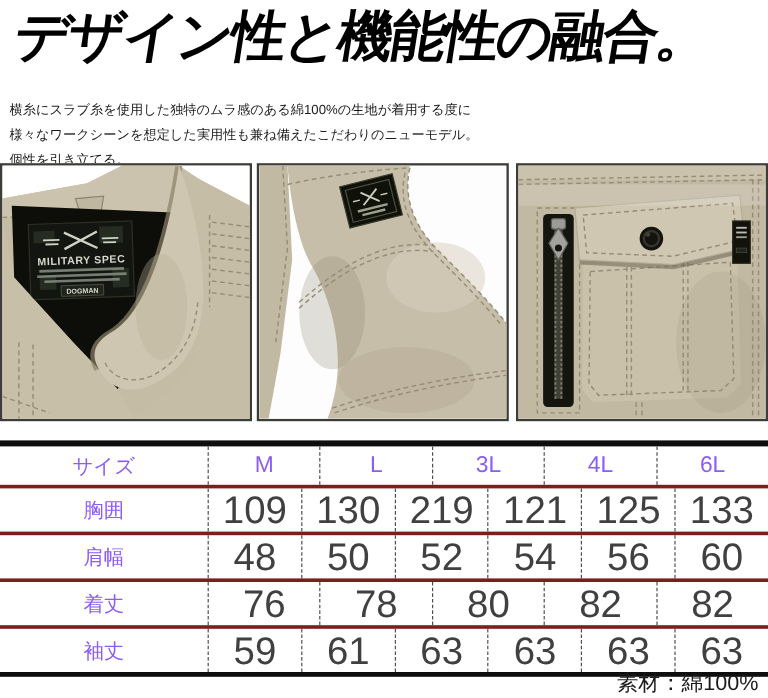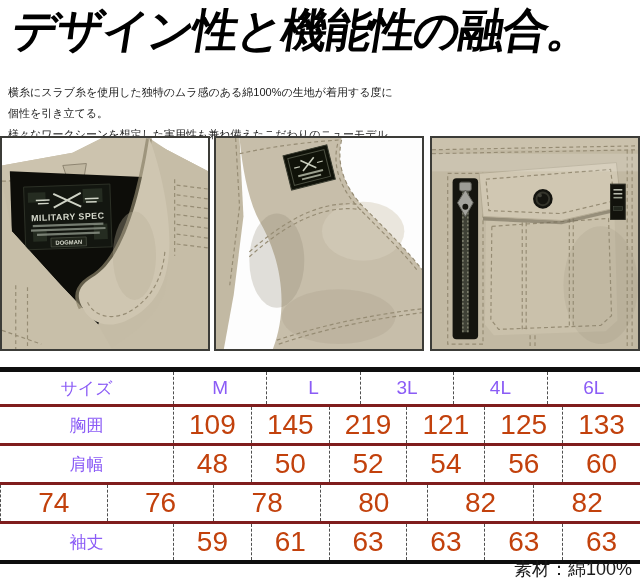--- a/index.html
+++ b/index.html
@@ -25,37 +25,37 @@
   .size-table{position:absolute;top:367px;left:0;width:640px;}
   .bar{height:5px;background:#0e0e0e;}
   .bar.bottom{height:4px;}
   .trow{display:flex;align-items:stretch;height:32px;}
   .trow.data{height:36px;}
   .trow + .trow{border-top:3px solid #7f1d1d;}
   .cell{display:flex;align-items:center;justify-content:center;color:#8b5cf6;}
   .cell.label{width:173px;flex:none;font-size:17px;}
   .cell.val{flex:1;border-left:1px dashed #4f4f4f;min-width:0;}
   .trow.head .cell.val{font-size:19px;}
-  .trow.data .cell.val{font-size:28px;color:#c2410c;}
+  .trow.data .cell.val{font-size:32px;color:#404040;}
 
   .material{position:absolute;top:557px;right:8px;font-size:18px;color:#1b1b1b;}
 
   .stitch{fill:none;stroke:#968c74;stroke-width:1.2;stroke-dasharray:4 3;}
 </style>
 </head>
 <body>
 
 <div class="page">
 
   <h1 class="title">デザイン性と機能性の融合。</h1>
 
   <div class="desc">
     <p>横糸にスラブ糸を使用した独特のムラ感のある綿100%の生地が着用する度に</p>
+    <p>様々なワークシーンを想定した実用性も兼ね備えたこだわりのニューモデル。</p>
     <p>個性を引き立てる。</p>
-    <p>様々なワークシーンを想定した実用性も兼ね備えたこだわりのニューモデル。</p>
   </div>
 
   <div class="photos">
 
     <div class="photo p1">
       <svg viewBox="0 0 210 215" preserveAspectRatio="none">
         <rect width="210" height="215" fill="#c5bca6"></rect>
         <path d="M0,0 L102,0 L72,15 L0,28 Z" fill="#ffffff"></path>
         <path d="M146,0 L210,0 L210,34 L168,12 Z" fill="#ffffff"></path>
         <path d="M0,28 L72,15 L102,0 L146,0 L168,12 L210,34 L210,48 L150,40 L60,42 L0,44 Z" fill="#ccc3ae"></path>
@@ -179,39 +179,39 @@
       <div class="cell val">M</div>
       <div class="cell val">L</div>
       <div class="cell val">3L</div>
       <div class="cell val">4L</div>
       <div class="cell val">6L</div>
     </div>
 
     <div class="trow data">
       <div class="cell label">胸囲</div>
       <div class="cell val">109</div>
-      <div class="cell val">145</div>
+      <div class="cell val">130</div>
       <div class="cell val">219</div>
       <div class="cell val">121</div>
       <div class="cell val">125</div>
       <div class="cell val">133</div>
     </div>
 
     <div class="trow data">
       <div class="cell label">肩幅</div>
       <div class="cell val">48</div>
       <div class="cell val">50</div>
       <div class="cell val">52</div>
       <div class="cell val">54</div>
       <div class="cell val">56</div>
       <div class="cell val">60</div>
     </div>
 
     <div class="trow data">
-      <div class="cell val">74</div>
+      <div class="cell label">着丈</div>
       <div class="cell val">76</div>
       <div class="cell val">78</div>
       <div class="cell val">80</div>
       <div class="cell val">82</div>
       <div class="cell val">82</div>
     </div>
 
     <div class="trow data">
       <div class="cell label">袖丈</div>
       <div class="cell val">59</div>

